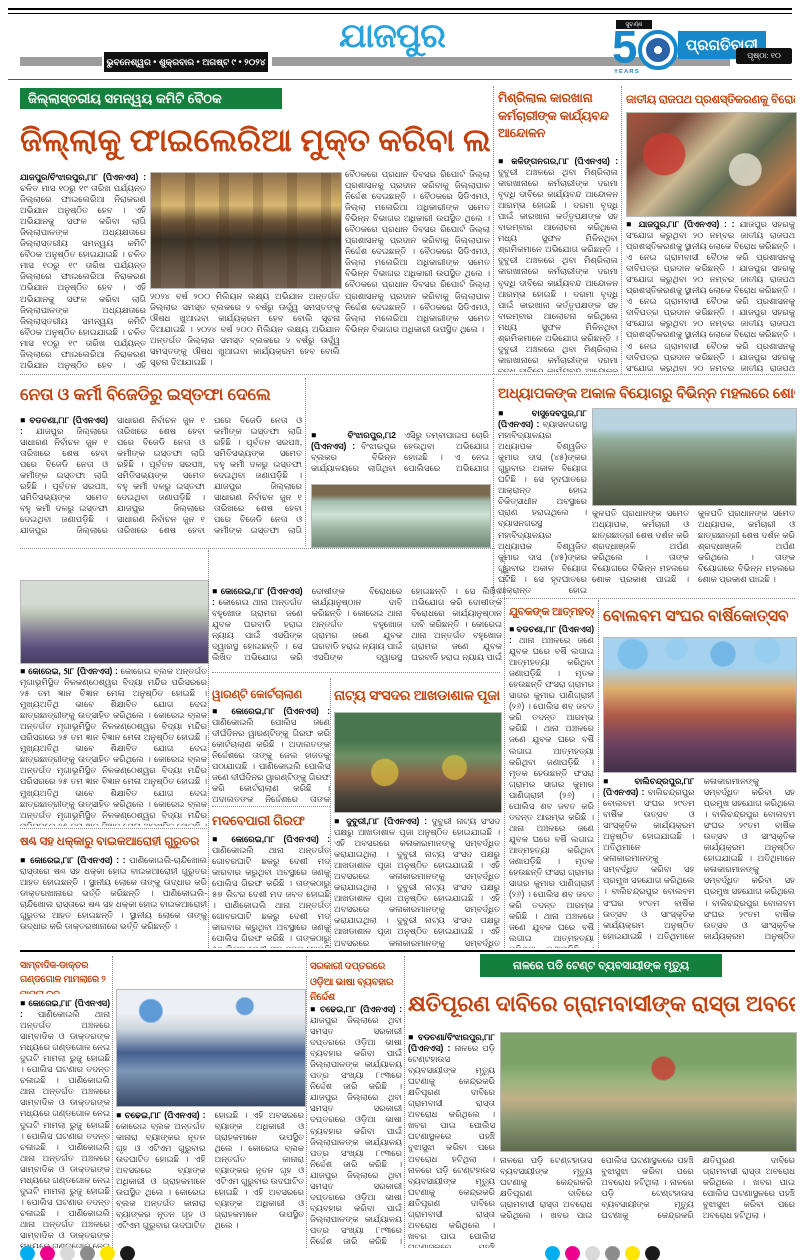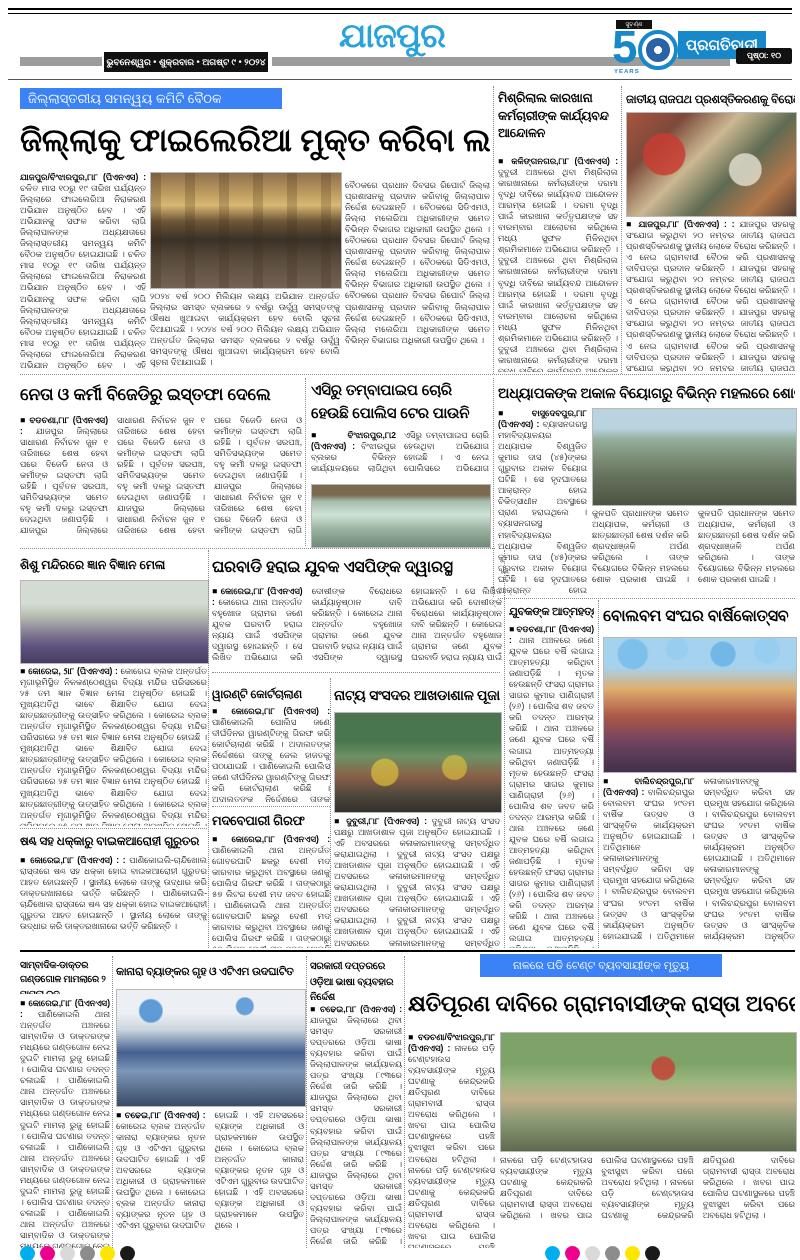--- a/index.html
+++ b/index.html
@@ -1,27 +1,27 @@
 <!DOCTYPE html>
 <html lang="or"><head>
 <meta charset="utf-8">
 <style>
   html,body{margin:0;padding:0;background:#ffffff;}
   #page{position:relative;width:800px;height:1260px;background:#fff;overflow:hidden;
         font-family:"Liberation Sans","DejaVu Sans",sans-serif;color:#1c1c1c;}
   .abs{position:absolute;}
-  .hl{font-weight:bold;color:#000000;line-height:1.12;letter-spacing:-.3px;overflow:hidden;}
+  .hl{font-weight:bold;color:#c2410c;line-height:1.12;letter-spacing:-.3px;overflow:hidden;}
   .nw{white-space:nowrap;}
   .body{font-size:8.5px;line-height:1.3;text-align:justify;overflow:hidden;color:#222;}
   .dl{font-weight:bold;color:#000;}
   .photo{overflow:hidden;border:1px solid #b9b9b9;}
   .vdiv{border-left:1px dotted #8a8a8a;width:0;}
   .hdiv{border-top:1px dotted #8a8a8a;height:0;}
   .rule{background:#000;}
-  .kicker{background:#3b82f6;color:#fff;font-weight:normal;display:flex;align-items:center;
+  .kicker{background:#15803d;color:#fff;font-weight:bold;display:flex;align-items:center;
           padding:0 8px;overflow:hidden;white-space:nowrap;}
   .graybar{background:#9c9c9c;}
   .reg{display:inline-block;width:15px;height:15px;border-radius:50%;margin-right:5px;vertical-align:middle;}
   .cap{font-size:8.5px;line-height:1.3;text-align:justify;color:#222;overflow:hidden;}
 </style>
 </head>
 <body>
 
 <div id="page">
 
@@ -36,37 +36,37 @@
 
   <div class="abs" style="left:612px;top:18px;width:186px;height:56px">
     <div class="abs" style="left:4px;top:2px;width:36px;height:9px;background:#111;color:#fff;font-size:6px;text-align:center;line-height:9px;overflow:hidden">ସୁବର୍ଣ୍ଣ</div>
     <div class="abs" style="left:0px;top:6px;font-size:46px;font-weight:bold;color:#1789cb;line-height:1">5</div>
     <div class="abs" style="left:26px;top:12px;width:32px;height:32px;border:4px solid #1789cb;border-radius:50%;background:#fff">
       <div class="abs" style="left:4px;top:4px;width:24px;height:24px;border-radius:50%;background:radial-gradient(circle at 50% 50%, #ffffff 0 22%, #2a63a8 24% 60%, #1b4d8f 100%)"></div>
     </div>
     <div class="abs" style="left:2px;top:50px;font-size:6px;letter-spacing:1px;color:#1789cb;font-weight:bold">YEARS</div>
     <div class="abs" style="left:66px;top:13px;width:88px;height:28px;background:#1789cb;color:#fff;font-weight:bold;font-size:15px;text-align:center;line-height:28px;overflow:hidden">ପ୍ରଗତିବାଦୀ</div>
   </div>
-  <div class="abs" style="left:736px;top:48px;width:56px;height:16px;background:#111;color:#fff;font-size:8px;font-weight:bold;text-align:center;line-height:16px;border-radius:2px;overflow:hidden">ପୃଷ୍ଠା: ୧୦</div>
+  <div class="abs" style="left:736px;top:48px;width:56px;height:16px;background:#111;color:#fff;font-size:8px;font-weight:normal;text-align:center;line-height:16px;border-radius:2px;overflow:hidden">ପୃଷ୍ଠା: ୧୦</div>
   <div class="abs" style="left:8px;top:79px;width:784px;height:1px;background:#555"></div>
 
   <div class="abs kicker" style="left:20px;top:88px;width:246px;height:21px;font-size:13px">ଜିଲ୍ଲାସ୍ତରୀୟ ସମନ୍ୱୟ କମିଟି ବୈଠକ</div>
   <div class="abs hl nw" style="left:20px;top:112px;width:470px;height:56px;font-size:32px;line-height:56px">ଜିଲ୍ଲାକୁ ଫାଇଲେରିଆ ମୁକ୍ତ କରିବା ଲକ୍ଷ୍ୟ</div>
 
   <div class="abs body" style="left:20px;top:172px;width:126px;height:198px">
     <b class="dl">ଯାଜପୁର/ବିଂଝାରପୁର,୮ା୮ (ପିଏନଏସ) : </b>
     <span>ଚଳିତ ମାସ ୧୦ରୁ ୧୯ ତାରିଖ ପର୍ଯ୍ୟନ୍ତ ଜିଲ୍ଲାରେ ଫାଇଲେରିଆ ନିରାକରଣ ଅଭିଯାନ ଅନୁଷ୍ଠିତ ହେବ । ଏହି ଅଭିଯାନକୁ ସଫଳ କରିବା ଲାଗି ଜିଲ୍ଲାପାଳଙ୍କ ଅଧ୍ୟକ୍ଷତାରେ ଜିଲ୍ଲାସ୍ତରୀୟ ସମନ୍ୱୟ କମିଟି ବୈଠକ ଅନୁଷ୍ଠିତ ହୋଇଯାଇଛି । ଚଳିତ ମାସ ୧୦ରୁ ୧୯ ତାରିଖ ପର୍ଯ୍ୟନ୍ତ ଜିଲ୍ଲାରେ ଫାଇଲେରିଆ ନିରାକରଣ ଅଭିଯାନ ଅନୁଷ୍ଠିତ ହେବ । ଏହି ଅଭିଯାନକୁ ସଫଳ କରିବା ଲାଗି ଜିଲ୍ଲାପାଳଙ୍କ ଅଧ୍ୟକ୍ଷତାରେ ଜିଲ୍ଲାସ୍ତରୀୟ ସମନ୍ୱୟ କମିଟି ବୈଠକ ଅନୁଷ୍ଠିତ ହୋଇଯାଇଛି । ଚଳିତ ମାସ ୧୦ରୁ ୧୯ ତାରିଖ ପର୍ଯ୍ୟନ୍ତ ଜିଲ୍ଲାରେ ଫାଇଲେରିଆ ନିରାକରଣ ଅଭିଯାନ ଅନୁଷ୍ଠିତ ହେବ । ଏହି ଅଭିଯାନକୁ ସଫଳ କରିବା ଲାଗି ଜିଲ୍ଲାପାଳଙ୍କ ଅଧ୍ୟକ୍ଷତାରେ ଜିଲ୍ଲାସ୍ତରୀୟ ସମନ୍ୱୟ କମିଟି ବୈଠକ ଅନୁଷ୍ଠିତ ହୋଇଯାଇଛି ।</span>
   </div>
   <div class="abs photo" style="left:150px;top:172px;width:190px;height:115px;background:
         repeating-linear-gradient(90deg, rgba(60,40,20,.22) 0 10px, rgba(0,0,0,0) 10px 34px),
         linear-gradient(180deg,#8e714c 0%,#b9975f 16%,#d8b871 28%,#6e5638 42%,#3a3127 58%,#574a3b 74%,#756353 100%)"></div>
   <div class="abs cap" style="left:150px;top:291px;width:190px;height:79px">
     <span>୨୦୨୪ ବର୍ଷ ୨୦୦ ମିଲିୟନ ଲକ୍ଷ୍ୟ ଅଭିଯାନ ଅନ୍ତର୍ଗତ ଜିଲ୍ଲାର ସମସ୍ତ ବ୍ଲକରେ ୨ ବର୍ଷରୁ ଊର୍ଦ୍ଧ୍ୱ ସମସ୍ତଙ୍କୁ ଔଷଧ ଖୁଆଇବା କାର୍ଯ୍ୟକ୍ରମ ହେବ ବୋଲି ସୂଚନା ଦିଆଯାଇଛି । ୨୦୨୪ ବର୍ଷ ୨୦୦ ମିଲିୟନ ଲକ୍ଷ୍ୟ ଅଭିଯାନ ଅନ୍ତର୍ଗତ ଜିଲ୍ଲାର ସମସ୍ତ ବ୍ଲକରେ ୨ ବର୍ଷରୁ ଊର୍ଦ୍ଧ୍ୱ ସମସ୍ତଙ୍କୁ ଔଷଧ ଖୁଆଇବା କାର୍ଯ୍ୟକ୍ରମ ହେବ ବୋଲି ସୂଚନା ଦିଆଯାଇଛି ।</span>
   </div>
-  <div class="abs body" style="left:345px;top:180px;width:145px;height:198px">
+  <div class="abs body" style="left:345px;top:169px;width:145px;height:198px">
     <span>ବୈଠକରେ ପ୍ରଧାନ ଦିବସର ରିପୋର୍ଟ ଜିଲ୍ଲା ପ୍ରଶାସନକୁ ପ୍ରଦାନ କରିବାକୁ ଜିଲ୍ଲାପାଳ ନିର୍ଦ୍ଦେଶ ଦେଇଛନ୍ତି । ବୈଠକରେ ସିଡିଏମଓ, ଜିଲ୍ଲା ମଲେରିଆ ଅଧିକାରୀଙ୍କ ସମେତ ବିଭିନ୍ନ ବିଭାଗର ଅଧିକାରୀ ଉପସ୍ଥିତ ଥିଲେ । ବୈଠକରେ ପ୍ରଧାନ ଦିବସର ରିପୋର୍ଟ ଜିଲ୍ଲା ପ୍ରଶାସନକୁ ପ୍ରଦାନ କରିବାକୁ ଜିଲ୍ଲାପାଳ ନିର୍ଦ୍ଦେଶ ଦେଇଛନ୍ତି । ବୈଠକରେ ସିଡିଏମଓ, ଜିଲ୍ଲା ମଲେରିଆ ଅଧିକାରୀଙ୍କ ସମେତ ବିଭିନ୍ନ ବିଭାଗର ଅଧିକାରୀ ଉପସ୍ଥିତ ଥିଲେ । ବୈଠକରେ ପ୍ରଧାନ ଦିବସର ରିପୋର୍ଟ ଜିଲ୍ଲା ପ୍ରଶାସନକୁ ପ୍ରଦାନ କରିବାକୁ ଜିଲ୍ଲାପାଳ ନିର୍ଦ୍ଦେଶ ଦେଇଛନ୍ତି । ବୈଠକରେ ସିଡିଏମଓ, ଜିଲ୍ଲା ମଲେରିଆ ଅଧିକାରୀଙ୍କ ସମେତ ବିଭିନ୍ନ ବିଭାଗର ଅଧିକାରୀ ଉପସ୍ଥିତ ଥିଲେ ।</span>
   </div>
 
   <div class="abs vdiv" style="left:493px;top:86px;height:288px"></div>
 
   <div class="abs hl" style="left:498px;top:90px;width:120px;height:62px;font-size:12.5px;line-height:1.4">ମିଶ୍ରିଲାଲ କାରଖାନା କର୍ମଚାରୀଙ୍କ କାର୍ଯ୍ୟବନ୍ଦ ଆନ୍ଦୋଳନ</div>
   <div class="abs body" style="left:498px;top:156px;width:120px;height:216px">
     <b class="dl">■ କଳିଙ୍ଗନଗର,୮ା୮ (ପିଏନଏସ) : </b>
     <span>ଦୁବୁରୀ ଅଞ୍ଚଳରେ ଥିବା ମିଶ୍ରିଲାଲ କାରଖାନାରେ କର୍ମଚାରୀଙ୍କ ଦରମା ବୃଦ୍ଧି ଦାବିରେ କାର୍ଯ୍ୟବନ୍ଦ ଆନ୍ଦୋଳନ ଆରମ୍ଭ ହୋଇଛି । ଦରମା ବୃଦ୍ଧି ପାଇଁ କାରଖାନା କର୍ତ୍ତୃପକ୍ଷଙ୍କ ସହ ବାରମ୍ବାର ଆଲୋଚନା କରିଥିଲେ ମଧ୍ୟ ସୁଫଳ ମିଳିନଥିବା ଶ୍ରମିକମାନେ ଅଭିଯୋଗ କରିଛନ୍ତି । ଦୁବୁରୀ ଅଞ୍ଚଳରେ ଥିବା ମିଶ୍ରିଲାଲ କାରଖାନାରେ କର୍ମଚାରୀଙ୍କ ଦରମା ବୃଦ୍ଧି ଦାବିରେ କାର୍ଯ୍ୟବନ୍ଦ ଆନ୍ଦୋଳନ ଆରମ୍ଭ ହୋଇଛି । ଦରମା ବୃଦ୍ଧି ପାଇଁ କାରଖାନା କର୍ତ୍ତୃପକ୍ଷଙ୍କ ସହ ବାରମ୍ବାର ଆଲୋଚନା କରିଥିଲେ ମଧ୍ୟ ସୁଫଳ ମିଳିନଥିବା ଶ୍ରମିକମାନେ ଅଭିଯୋଗ କରିଛନ୍ତି । ଦୁବୁରୀ ଅଞ୍ଚଳରେ ଥିବା ମିଶ୍ରିଲାଲ କାରଖାନାରେ କର୍ମଚାରୀଙ୍କ ଦରମା ବୃଦ୍ଧି ଦାବିରେ କାର୍ଯ୍ୟବନ୍ଦ ଆନ୍ଦୋଳନ ଆରମ୍ଭ ହୋଇଛି । ଦରମା ବୃଦ୍ଧି ପାଇଁ କାରଖାନା କର୍ତ୍ତୃପକ୍ଷଙ୍କ ସହ ବାରମ୍ବାର ଆଲୋଚନା କରିଥିଲେ ମଧ୍ୟ ସୁଫଳ ମିଳିନଥିବା ଶ୍ରମିକମାନେ ଅଭିଯୋଗ କରିଛନ୍ତି । ଦୁବୁରୀ ଅଞ୍ଚଳରେ ଥିବା ମିଶ୍ରିଲାଲ କାରଖାନାରେ କର୍ମଚାରୀଙ୍କ ଦରମା ବୃଦ୍ଧି ଦାବିରେ କାର୍ଯ୍ୟବନ୍ଦ ଆନ୍ଦୋଳନ ଆରମ୍ଭ ହୋଇଛି । ଦରମା ବୃଦ୍ଧି ପାଇଁ କାରଖାନା କର୍ତ୍ତୃପକ୍ଷଙ୍କ ସହ ବାରମ୍ବାର ଆଲୋଚନା କରିଥିଲେ ମଧ୍ୟ ସୁଫଳ ମିଳିନଥିବା ଶ୍ରମିକମାନେ ଅଭିଯୋଗ କରିଛନ୍ତି ।</span>
   </div>
@@ -86,21 +86,20 @@
   <div class="abs hdiv" style="left:20px;top:374px;width:775px"></div>
 
   <div class="abs hl nw" style="left:20px;top:379px;width:282px;height:32px;font-size:17px;line-height:32px">ନେତା ଓ କର୍ମୀ ବିଜେଡିରୁ ଇସ୍ତଫା ଦେଲେ</div>
   <div class="abs body" style="left:20px;top:415px;width:282px;height:130px;column-count:3;column-gap:9px">
     <b class="dl">■ ବଡଚଣା,୮ା୮ (ପିଏନଏସ) : </b>
     <span>ଯାଜପୁର ଜିଲ୍ଲାରେ ସାଧାରଣ ନିର୍ବାଚନ ଜୁନ ୧ ତାରିଖରେ ଶେଷ ହେବା ପରେ ବିଜେଡି ନେତା ଓ କର୍ମୀଙ୍କ ଇସ୍ତଫା ଲାଗି ରହିଛି । ପୂର୍ବତନ ସରପଞ୍ଚ, ସମିତିସଭ୍ୟଙ୍କ ସମେତ ବହୁ କର୍ମୀ ଦଳରୁ ଇସ୍ତଫା ଦେଇଥିବା ଜଣାପଡ଼ିଛି । ଯାଜପୁର ଜିଲ୍ଲାରେ ସାଧାରଣ ନିର୍ବାଚନ ଜୁନ ୧ ତାରିଖରେ ଶେଷ ହେବା ପରେ ବିଜେଡି ନେତା ଓ କର୍ମୀଙ୍କ ଇସ୍ତଫା ଲାଗି ରହିଛି । ପୂର୍ବତନ ସରପଞ୍ଚ, ସମିତିସଭ୍ୟଙ୍କ ସମେତ ବହୁ କର୍ମୀ ଦଳରୁ ଇସ୍ତଫା ଦେଇଥିବା ଜଣାପଡ଼ିଛି । ଯାଜପୁର ଜିଲ୍ଲାରେ ସାଧାରଣ ନିର୍ବାଚନ ଜୁନ ୧ ତାରିଖରେ ଶେଷ ହେବା ପରେ ବିଜେଡି ନେତା ଓ କର୍ମୀଙ୍କ ଇସ୍ତଫା ଲାଗି ରହିଛି । ପୂର୍ବତନ ସରପଞ୍ଚ, ସମିତିସଭ୍ୟଙ୍କ ସମେତ ବହୁ କର୍ମୀ ଦଳରୁ ଇସ୍ତଫା ଦେଇଥିବା ଜଣାପଡ଼ିଛି । ଯାଜପୁର ଜିଲ୍ଲାରେ ସାଧାରଣ ନିର୍ବାଚନ ଜୁନ ୧ ତାରିଖରେ ଶେଷ ହେବା ପରେ ବିଜେଡି ନେତା ଓ କର୍ମୀଙ୍କ ଇସ୍ତଫା ଲାଗି ରହିଛି । ପୂର୍ବତନ ସରପଞ୍ଚ, ସମିତିସଭ୍ୟଙ୍କ ସମେତ ବହୁ କର୍ମୀ ଦଳରୁ ଇସ୍ତଫା ଦେଇଥିବା ଜଣାପଡ଼ିଛି ।</span>
   </div>
 
   <div class="abs vdiv" style="left:305px;top:378px;height:168px"></div>
 
-  <div class="abs hl" style="left:311px;top:379px;width:178px;height:48px;font-size:15px;line-height:1.5">ଏସିରୁ ତମ୍ବାପାଇପ ଚୋରି ହେଉଛି ପୋଲିସ ଟେର ପାଉନି</div>
   <div class="abs body" style="left:311px;top:430px;width:178px;height:51px;column-count:2;column-gap:8px">
     <b class="dl">■ ବିଂଝାରପୁର,୮ା2 (ପିଏନଏସ) : </b>
     <span>ବିଂଝାରପୁର ବ୍ଲକର ବିଭିନ୍ନ କାର୍ଯ୍ୟାଳୟରେ ଲାଗିଥିବା ଏସିରୁ ତମ୍ବାପାଇପ ଚୋରି ହେଉଥିବା ଅଭିଯୋଗ ହୋଇଛି । ଏ ନେଇ ପୋଲିସରେ ଅଭିଯୋଗ ହୋଇଥିଲେ ମଧ୍ୟ ଚୋର ଧରାପଡ଼ୁ ନାହାନ୍ତି ।</span>
   </div>
   <div class="abs photo" style="left:311px;top:484px;width:178px;height:62px;background:
         linear-gradient(180deg,#7a6a50 0 16%,#a3bcab 26%,#cfe3d6 48%,#9db5a2 70%,#6f8a78 100%)"></div>
 
   <div class="abs vdiv" style="left:493px;top:378px;height:219px"></div>
 
   <div class="abs hl nw" style="left:498px;top:383px;width:297px;height:21px;font-size:14.5px;line-height:21px">ଅଧ୍ୟାପକଙ୍କ ଅକାଳ ବିୟୋଗରୁ ବିଭିନ୍ନ ମହଲରେ ଶୋକ</div>
@@ -110,31 +109,29 @@
   </div>
   <div class="abs photo" style="left:592px;top:408px;width:203px;height:96px;background:
         linear-gradient(180deg,#b9d3e0 0 20%,#93ae9b 32%,#7e9079 50%,#65725c 70%,#4c5342 100%)"></div>
   <div class="abs body" style="left:592px;top:508px;width:203px;height:88px;column-count:2;column-gap:9px">
     <span>କୁଳପତି ପ୍ରଧାନଙ୍କ ସମେତ ଅଧ୍ୟାପକ, କର୍ମଚାରୀ ଓ ଛାତ୍ରଛାତ୍ରୀ ଶେଷ ଦର୍ଶନ କରି ଶ୍ରଦ୍ଧାଞ୍ଜଳି ଅର୍ପଣ କରିଥିଲେ । ତାଙ୍କ ବିୟୋଗରେ ବିଭିନ୍ନ ମହଲରେ ଶୋକ ପ୍ରକାଶ ପାଇଛି । କୁଳପତି ପ୍ରଧାନଙ୍କ ସମେତ ଅଧ୍ୟାପକ, କର୍ମଚାରୀ ଓ ଛାତ୍ରଛାତ୍ରୀ ଶେଷ ଦର୍ଶନ କରି ଶ୍ରଦ୍ଧାଞ୍ଜଳି ଅର୍ପଣ କରିଥିଲେ । ତାଙ୍କ ବିୟୋଗରେ ବିଭିନ୍ନ ମହଲରେ ଶୋକ ପ୍ରକାଶ ପାଇଛି ।</span>
   </div>
 
   <div class="abs hdiv" style="left:20px;top:548px;width:475px"></div>
   <div class="abs hdiv" style="left:498px;top:598px;width:297px"></div>
 
-  <div class="abs hl nw" style="left:20px;top:553px;width:187px;height:24px;font-size:12.5px;line-height:24px">ଶିଶୁ ମନ୍ଦିରରେ ଜ୍ଞାନ ବିଜ୍ଞାନ ମେଳା</div>
   <div class="abs photo" style="left:20px;top:580px;width:187px;height:82px;background:
         linear-gradient(180deg,#d3dbd2 0 28%,#b8bfb2 42%,#837a93 64%,#5d5180 80%,#473e61 100%)"></div>
   <div class="abs body" style="left:20px;top:666px;width:187px;height:160px">
     <b class="dl">■ କୋରେଇ, 5ା୮ (ପିଏନଏସ) : </b>
     <span>କୋରେଇ ବ୍ଲକ ଅନ୍ତର୍ଗତ ମୃଗାଭୂମିସ୍ଥିତ ନିଳକଣ୍ଠେଶ୍ୱର ବିଦ୍ୟା ମନ୍ଦିର ପରିସରରେ ୨୫ ତମ ଜ୍ଞାନ ବିଜ୍ଞାନ ମେଳା ଅନୁଷ୍ଠିତ ହୋଇଛି । ମୁଖ୍ୟଅତିଥି ଭାବେ ଶିକ୍ଷାବିତ ଯୋଗ ଦେଇ ଛାତ୍ରଛାତ୍ରୀଙ୍କୁ ଉତ୍ସାହିତ କରିଥିଲେ । କୋରେଇ ବ୍ଲକ ଅନ୍ତର୍ଗତ ମୃଗାଭୂମିସ୍ଥିତ ନିଳକଣ୍ଠେଶ୍ୱର ବିଦ୍ୟା ମନ୍ଦିର ପରିସରରେ ୨୫ ତମ ଜ୍ଞାନ ବିଜ୍ଞାନ ମେଳା ଅନୁଷ୍ଠିତ ହୋଇଛି । ମୁଖ୍ୟଅତିଥି ଭାବେ ଶିକ୍ଷାବିତ ଯୋଗ ଦେଇ ଛାତ୍ରଛାତ୍ରୀଙ୍କୁ ଉତ୍ସାହିତ କରିଥିଲେ । କୋରେଇ ବ୍ଲକ ଅନ୍ତର୍ଗତ ମୃଗାଭୂମିସ୍ଥିତ ନିଳକଣ୍ଠେଶ୍ୱର ବିଦ୍ୟା ମନ୍ଦିର ପରିସରରେ ୨୫ ତମ ଜ୍ଞାନ ବିଜ୍ଞାନ ମେଳା ଅନୁଷ୍ଠିତ ହୋଇଛି । ମୁଖ୍ୟଅତିଥି ଭାବେ ଶିକ୍ଷାବିତ ଯୋଗ ଦେଇ ଛାତ୍ରଛାତ୍ରୀଙ୍କୁ ଉତ୍ସାହିତ କରିଥିଲେ । କୋରେଇ ବ୍ଲକ ଅନ୍ତର୍ଗତ ମୃଗାଭୂମିସ୍ଥିତ ନିଳକଣ୍ଠେଶ୍ୱର ବିଦ୍ୟା ମନ୍ଦିର ପରିସରରେ ୨୫ ତମ ଜ୍ଞାନ ବିଜ୍ଞାନ ମେଳା ଅନୁଷ୍ଠିତ ହୋଇଛି । ମୁଖ୍ୟଅତିଥି ଭାବେ ଶିକ୍ଷାବିତ ଯୋଗ ଦେଇ ଛାତ୍ରଛାତ୍ରୀଙ୍କୁ ଉତ୍ସାହିତ କରିଥିଲେ ।</span>
   </div>
 
   <div class="abs vdiv" style="left:208px;top:550px;height:398px"></div>
 
-  <div class="abs hl nw" style="left:212px;top:553px;width:290px;height:28px;font-size:16px;line-height:28px">ଘରବାଡି ହରାଇ ଯୁବକ ଏସପିଙ୍କ ଦ୍ୱାରସ୍ଥ</div>
   <div class="abs body" style="left:212px;top:586px;width:290px;height:80px;column-count:3;column-gap:9px">
     <b class="dl">■ କୋରେଇ,୮ା୮ (ପିଏନଏସ) : </b>
     <span>କୋରେଇ ଥାନା ଅନ୍ତର୍ଗତ ବହୁଖୋଜ ଗ୍ରାମର ଜଣେ ଯୁବକ ଘରବାଡି ହରାଇ ନ୍ୟାୟ ପାଇଁ ଏସପିଙ୍କ ଦ୍ୱାରସ୍ଥ ହୋଇଛନ୍ତି । ସେ ଲିଖିତ ଅଭିଯୋଗ କରି ଦୋଷୀଙ୍କ ବିରୋଧରେ କାର୍ଯ୍ୟାନୁଷ୍ଠାନ ଦାବି କରିଛନ୍ତି । କୋରେଇ ଥାନା ଅନ୍ତର୍ଗତ ବହୁଖୋଜ ଗ୍ରାମର ଜଣେ ଯୁବକ ଘରବାଡି ହରାଇ ନ୍ୟାୟ ପାଇଁ ଏସପିଙ୍କ ଦ୍ୱାରସ୍ଥ ହୋଇଛନ୍ତି । ସେ ଲିଖିତ ଅଭିଯୋଗ କରି ଦୋଷୀଙ୍କ ବିରୋଧରେ କାର୍ଯ୍ୟାନୁଷ୍ଠାନ ଦାବି କରିଛନ୍ତି । କୋରେଇ ଥାନା ଅନ୍ତର୍ଗତ ବହୁଖୋଜ ଗ୍ରାମର ଜଣେ ଯୁବକ ଘରବାଡି ହରାଇ ନ୍ୟାୟ ପାଇଁ ଏସପିଙ୍କ ଦ୍ୱାରସ୍ଥ ହୋଇଛନ୍ତି । ସେ ଲିଖିତ ଅଭିଯୋଗ କରି ଦୋଷୀଙ୍କ ବିରୋଧରେ କାର୍ଯ୍ୟାନୁଷ୍ଠାନ ଦାବି କରିଛନ୍ତି ।</span>
   </div>
 
   <div class="abs hdiv" style="left:212px;top:672px;width:288px"></div>
 
   <div class="abs hl nw" style="left:212px;top:684px;width:118px;height:20px;font-size:11.5px;line-height:20px">ୱାରଣ୍ଟି କୋର୍ଟଚାଲାଣ</div>
   <div class="abs body" style="left:212px;top:706px;width:118px;height:96px">
     <b class="dl">■ କୋରେଇ,୮ା୮ (ପିଏନଏସ) : </b>
@@ -193,21 +190,20 @@
   <div class="abs rule" style="left:20px;top:950px;width:775px;height:2px"></div>
 
   <div class="abs hl" style="left:20px;top:958px;width:90px;height:36px;font-size:9.5px;line-height:1.5">ସାମ୍ବାଦିକ-ଡାକ୍ତର ଗଣ୍ଡଗୋଳ ମାମଲାରେ ୨ ମାମଲା ରୁଜୁ</div>
   <div class="abs body" style="left:20px;top:998px;width:90px;height:250px">
     <b class="dl">■ କୋରେଇ,୮ା୮ (ପିଏନଏସ) : </b>
     <span>ପାଣିକୋଇଲି ଥାନା ଅନ୍ତର୍ଗତ ଅଞ୍ଚଳରେ ସାମ୍ବାଦିକ ଓ ଡାକ୍ତରଙ୍କ ମଧ୍ୟରେ ଗଣ୍ଡଗୋଳ ନେଇ ଦୁଇଟି ମାମଲା ରୁଜୁ ହୋଇଛି । ପୋଲିସ ଘଟଣାର ତଦନ୍ତ ଚଳାଇଛି । ପାଣିକୋଇଲି ଥାନା ଅନ୍ତର୍ଗତ ଅଞ୍ଚଳରେ ସାମ୍ବାଦିକ ଓ ଡାକ୍ତରଙ୍କ ମଧ୍ୟରେ ଗଣ୍ଡଗୋଳ ନେଇ ଦୁଇଟି ମାମଲା ରୁଜୁ ହୋଇଛି । ପୋଲିସ ଘଟଣାର ତଦନ୍ତ ଚଳାଇଛି । ପାଣିକୋଇଲି ଥାନା ଅନ୍ତର୍ଗତ ଅଞ୍ଚଳରେ ସାମ୍ବାଦିକ ଓ ଡାକ୍ତରଙ୍କ ମଧ୍ୟରେ ଗଣ୍ଡଗୋଳ ନେଇ ଦୁଇଟି ମାମଲା ରୁଜୁ ହୋଇଛି । ପୋଲିସ ଘଟଣାର ତଦନ୍ତ ଚଳାଇଛି । ପାଣିକୋଇଲି ଥାନା ଅନ୍ତର୍ଗତ ଅଞ୍ଚଳରେ ସାମ୍ବାଦିକ ଓ ଡାକ୍ତରଙ୍କ ମଧ୍ୟରେ ଗଣ୍ଡଗୋଳ ନେଇ ଦୁଇଟି ମାମଲା ରୁଜୁ ହୋଇଛି । ପୋଲିସ ଘଟଣାର ତଦନ୍ତ ଚଳାଇଛି । ପାଣିକୋଇଲି ଥାନା ଅନ୍ତର୍ଗତ ଅଞ୍ଚଳରେ ସାମ୍ବାଦିକ ଓ ଡାକ୍ତରଙ୍କ ମଧ୍ୟରେ ଗଣ୍ଡଗୋଳ ନେଇ ଦୁଇଟି ମାମଲା ରୁଜୁ ହୋଇଛି । ପୋଲିସ ଘଟଣାର ତଦନ୍ତ ଚଳାଇଛି । ପାଣିକୋଇଲି ଥାନା ଅନ୍ତର୍ଗତ ଅଞ୍ଚଳରେ ସାମ୍ବାଦିକ ଓ ଡାକ୍ତରଙ୍କ ମଧ୍ୟରେ ଗଣ୍ଡଗୋଳ ନେଇ ଦୁଇଟି ମାମଲା ରୁଜୁ ହୋଇଛି । ପୋଲିସ ଘଟଣାର ତଦନ୍ତ ଚଳାଇଛି ।</span>
   </div>
 
   <div class="abs vdiv" style="left:112px;top:956px;height:292px"></div>
 
-  <div class="abs hl nw" style="left:116px;top:958px;width:188px;height:27px;font-size:11px;line-height:27px">କାନାରା ବ୍ୟାଙ୍କର ଗୃହ ଓ ଏଟିଏମ ଉଦଘାଟିତ</div>
   <div class="abs photo" style="left:116px;top:989px;width:188px;height:116px;background:
         radial-gradient(circle at 18% 18%, rgba(70,140,210,.85) 0 6%, rgba(0,0,0,0) 7%),
         radial-gradient(circle at 68% 14%, rgba(70,140,210,.8) 0 5%, rgba(0,0,0,0) 6%),
         linear-gradient(180deg,#eceff3 0 20%,#ccd6df 34%,#44608f 54%,#7d97b8 70%,#394a66 100%)"></div>
   <div class="abs body" style="left:116px;top:1110px;width:188px;height:138px;column-count:2;column-gap:9px">
     <b class="dl">■ ଚଢେଇ,୮ା୮ (ପିଏନଏସ) : </b>
     <span>କୋରେଇ ବ୍ଲକ ଅନ୍ତର୍ଗତ କାନାରା ବ୍ୟାଙ୍କର ନୂତନ ଗୃହ ଓ ଏଟିଏମ ଗୁରୁବାର ଉଦଘାଟିତ ହୋଇଛି । ଏହି ଅବସରରେ ବ୍ୟାଙ୍କ ଅଧିକାରୀ ଓ ଗ୍ରାହକମାନେ ଉପସ୍ଥିତ ଥିଲେ । କୋରେଇ ବ୍ଲକ ଅନ୍ତର୍ଗତ କାନାରା ବ୍ୟାଙ୍କର ନୂତନ ଗୃହ ଓ ଏଟିଏମ ଗୁରୁବାର ଉଦଘାଟିତ ହୋଇଛି । ଏହି ଅବସରରେ ବ୍ୟାଙ୍କ ଅଧିକାରୀ ଓ ଗ୍ରାହକମାନେ ଉପସ୍ଥିତ ଥିଲେ । କୋରେଇ ବ୍ଲକ ଅନ୍ତର୍ଗତ କାନାରା ବ୍ୟାଙ୍କର ନୂତନ ଗୃହ ଓ ଏଟିଏମ ଗୁରୁବାର ଉଦଘାଟିତ ହୋଇଛି । ଏହି ଅବସରରେ ବ୍ୟାଙ୍କ ଅଧିକାରୀ ଓ ଗ୍ରାହକମାନେ ଉପସ୍ଥିତ ଥିଲେ ।</span>
   </div>
 
   <div class="abs vdiv" style="left:306px;top:956px;height:292px"></div>

